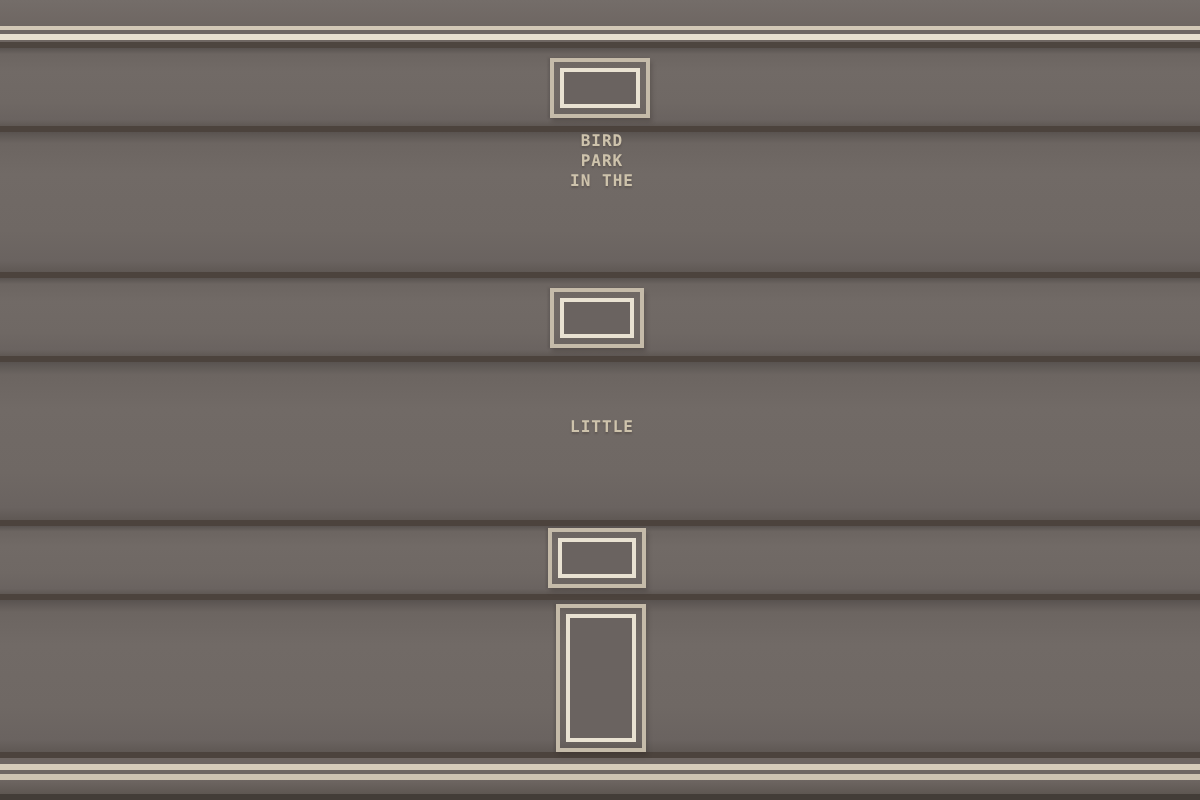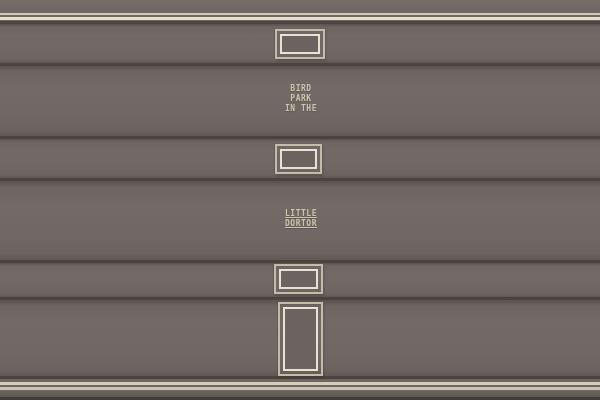--- a/index.html
+++ b/index.html
@@ -43,22 +43,22 @@
   .w1{left:275px;top:29px;width:50px;height:30px;}
   .w2{left:275px;top:144px;width:47px;height:30px;}
   .w3{left:274px;top:264px;width:49px;height:30px;}
   .door{left:278px;top:302px;width:45px;height:74px;}
 
   .sign{
     position:absolute;left:221px;width:160px;text-align:center;
     font-weight:700;font-size:8px;line-height:10px;letter-spacing:.5px;
     color:#cec3ac;text-shadow:0 1px 1px rgba(60,52,46,.35);
   }
-  .sign-1{top:84px;}
-  .sign-2{top:209px;text-decoration:underline;}
+  .sign-1{top:66px;}
+  .sign-2{top:209px;}
 </style>
 </head>
 <body>
 
 <div id="stage">
 
   <div class="row top-band"></div>
   <div class="row trim trim-a1"></div>
   <div class="row trim-a2"></div>
   <div class="row darkline-top"></div>
@@ -94,16 +94,15 @@
     <div class="frame-inner"></div>
   </div>
 
   <div class="sign sign-1">
     <div>BIRD</div>
     <div>PARK</div>
     <div>IN THE</div>
   </div>
   <div class="sign sign-2">
     <div>LITTLE</div>
-    <div>DORTOR</div>
   </div>
 
 </div>
 
 </body></html>

